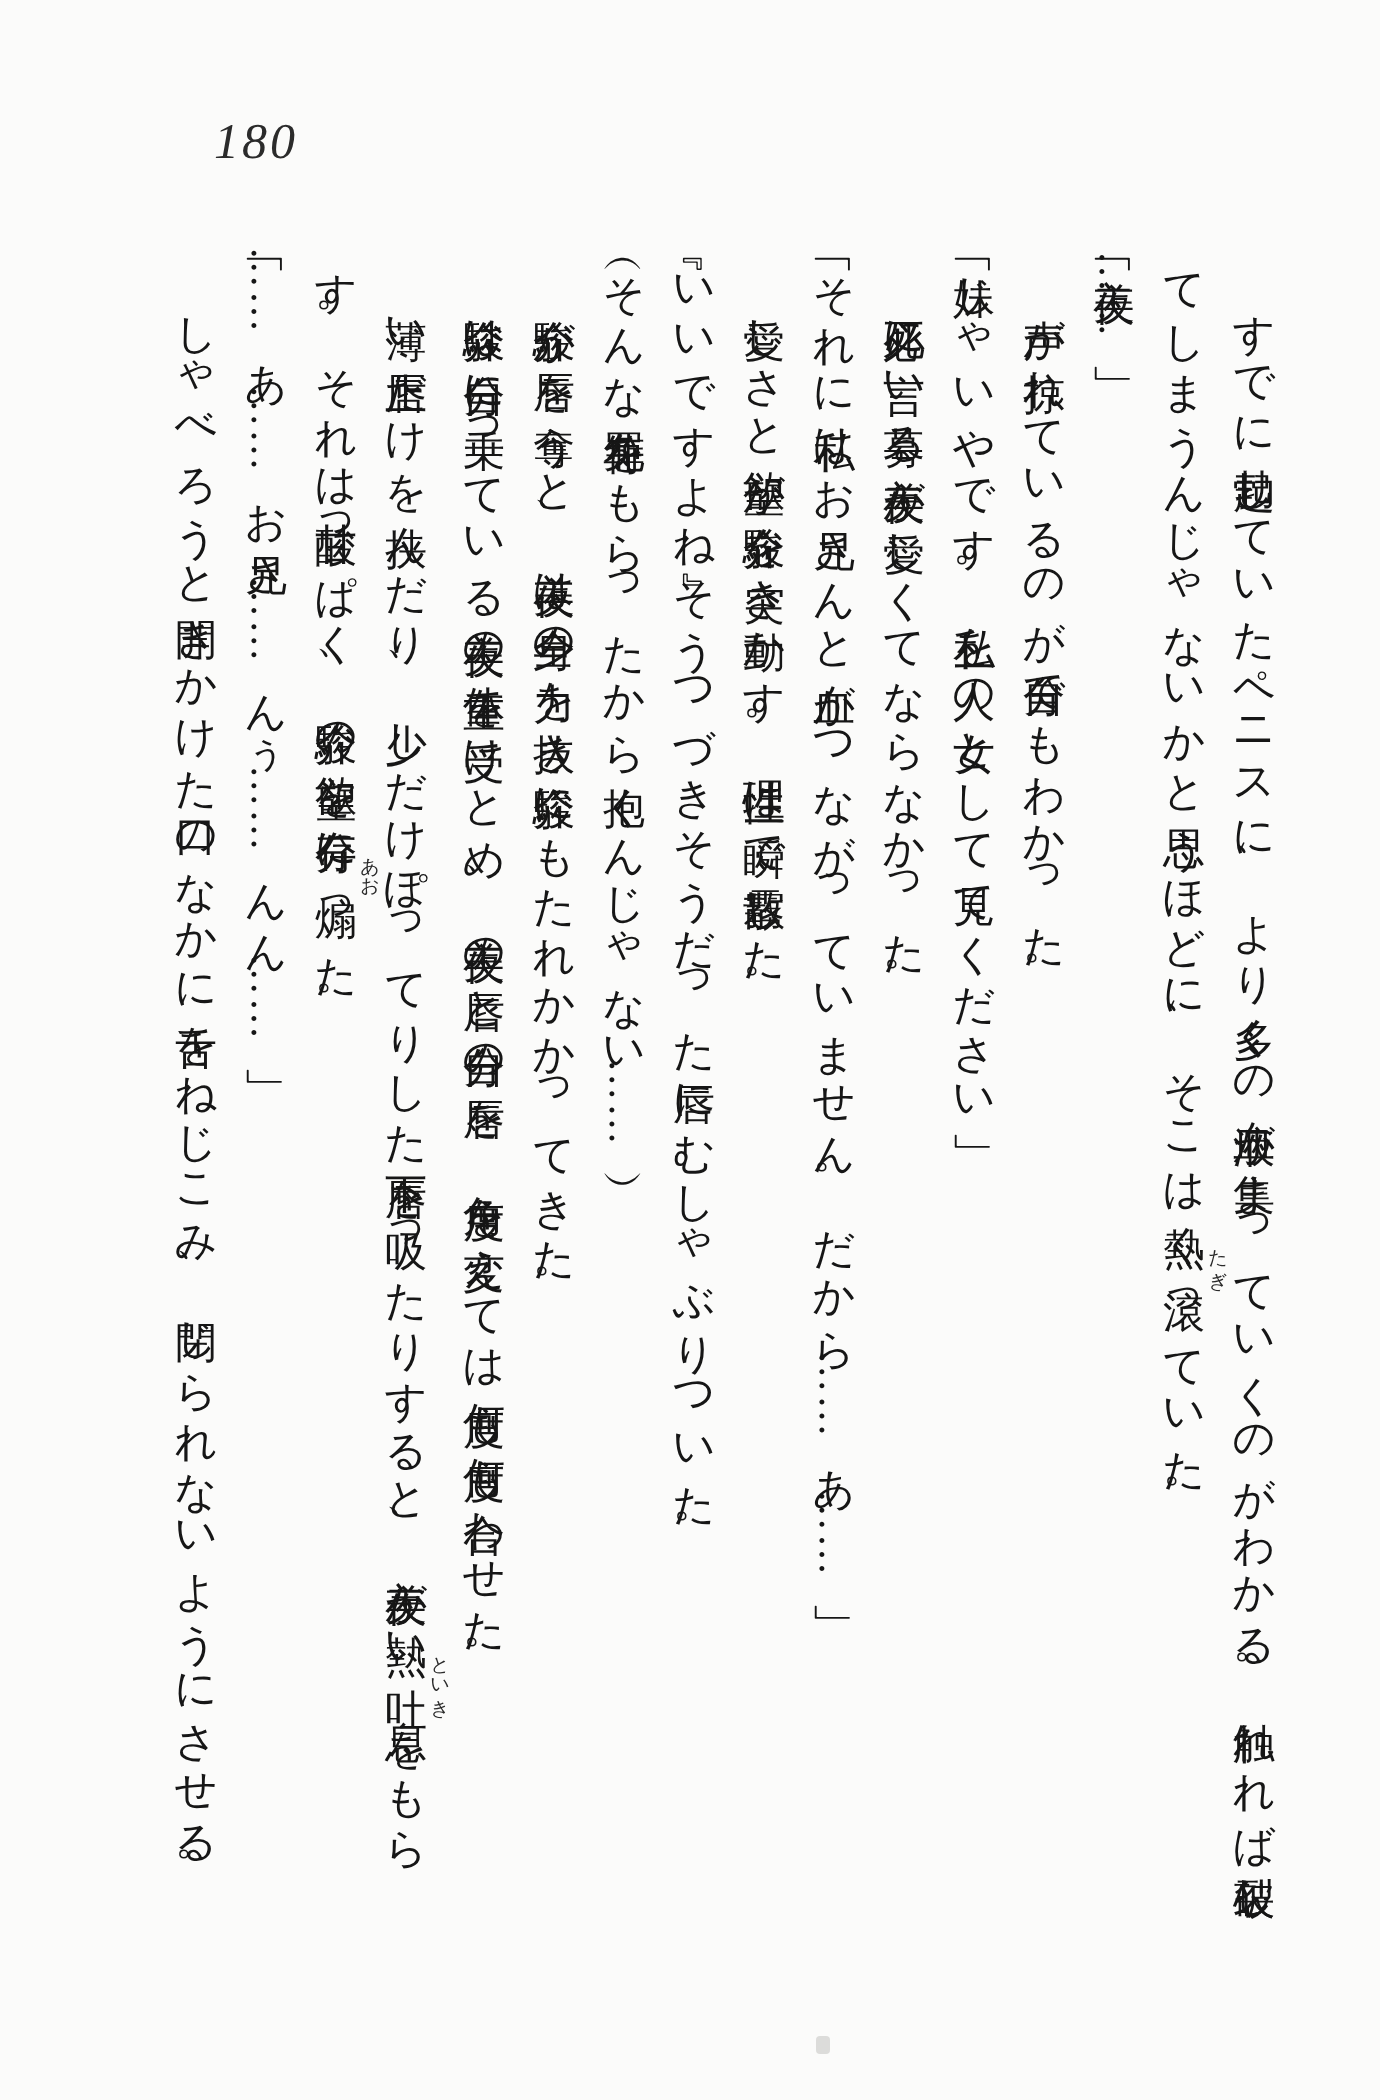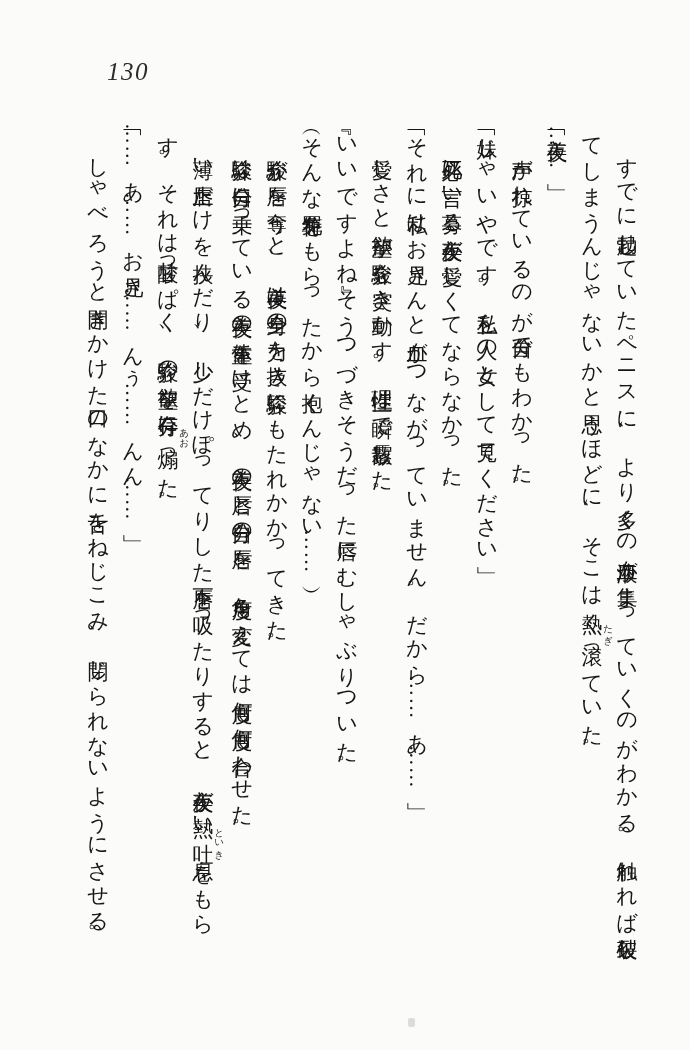--- a/index.html
+++ b/index.html
@@ -61,21 +61,21 @@
     width: 7px;
     height: 9px;
     background: #dcdcda;
     border-radius: 2px;
   }
 </style>
 </head>
 <body>
 
 <div class="page">
-  <div class="page-number">130</div>
+  <div class="page-number">180</div>
 
   <div class="text-block">
       <p class="indent">すでに勃起していたペニスに、より多くの血液が集まっていくのがわかる。触れれば破裂してしまうんじゃないかと思うほどに、そこは熱く<ruby>滾<rt>たぎ</rt></ruby>っていた。</p>
       <p class="">「美夜……」</p>
       <p class="indent">声が掠れているのが自分でもわかった。</p>
       <p class="">「妹じゃいやです。私を一人の女として見てください」</p>
       <p class="indent">必死に言い募る美夜が愛しくてならなかった。</p>
       <p class="">「それに私はお兄さんと血がつながっていません。だから……あ……」</p>
       <p class="indent">愛しさと欲望が駿介を突き動かす。理性は一瞬で霧散した。</p>
       <p class="">『いいですよね』そうつづきそうだった唇にむしゃぶりついた。</p>

